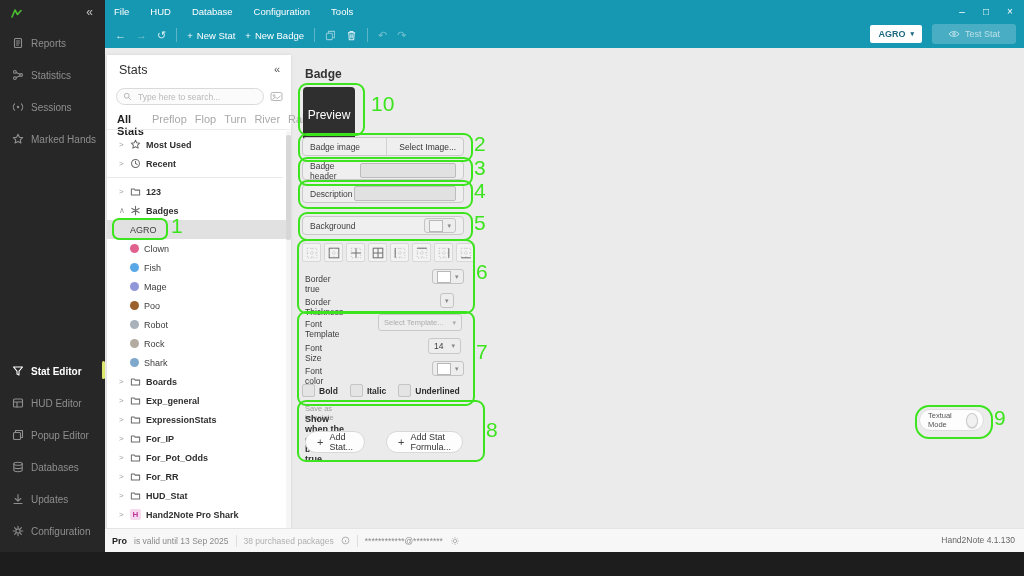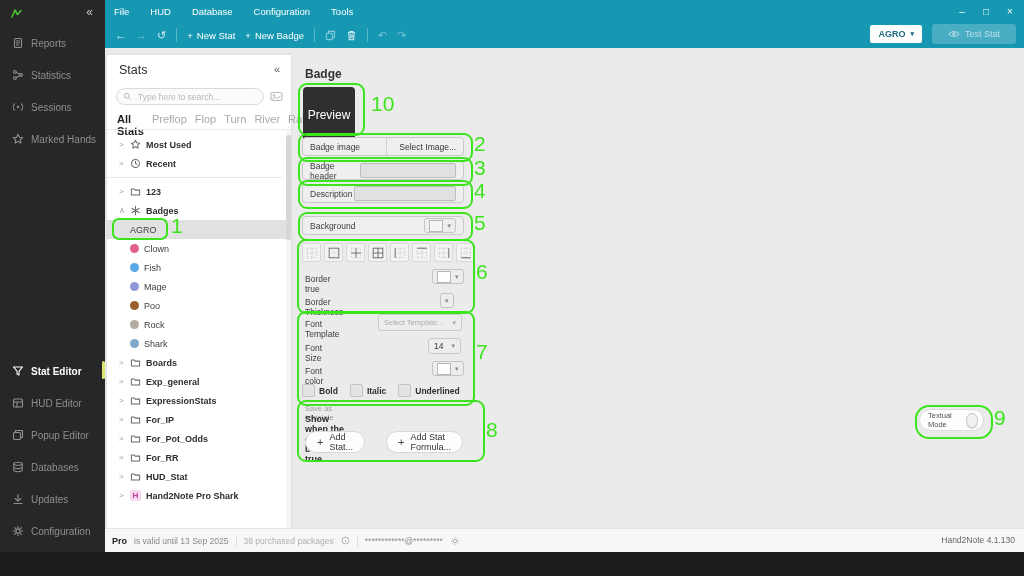--- a/index.html
+++ b/index.html
@@ -376,20 +376,25 @@
         <span class="ic dot" style="background: rgb(144, 151, 217);"></span>
         <span class="lbl">Mage</span>
       </div>
 
       <div class="trow k-child">
 
         <span class="ic dot" style="background: rgb(156, 96, 44);"></span>
         <span class="lbl">Poo</span>
       </div>
 
+      <div class="trow k-child">
+
+        <span class="ic dot" style="background: rgb(169, 178, 186);"></span>
+        <span class="lbl">Robot</span>
+      </div>
 
       <div class="trow k-child">
 
         <span class="ic dot" style="background: rgb(179, 170, 160);"></span>
         <span class="lbl">Rock</span>
       </div>
 
       <div class="trow k-child">
 
         <span class="ic dot" style="background: rgb(127, 169, 204);"></span>

